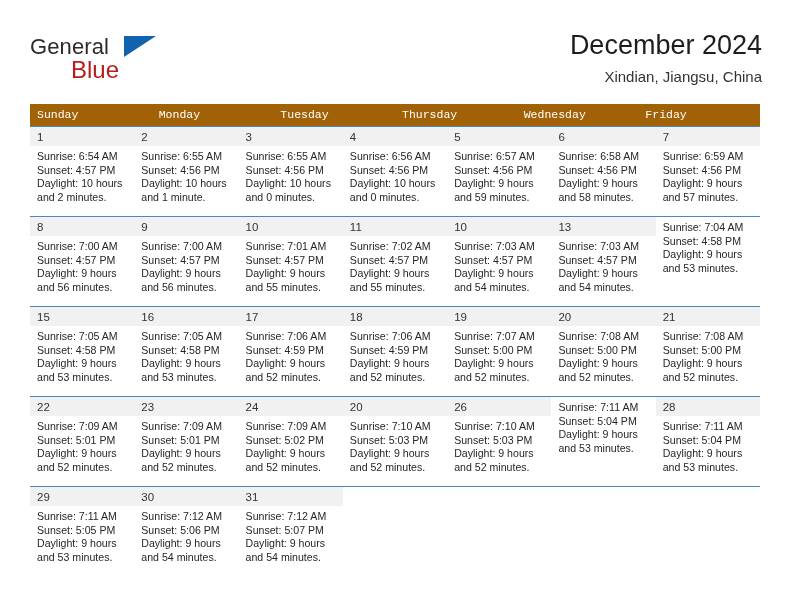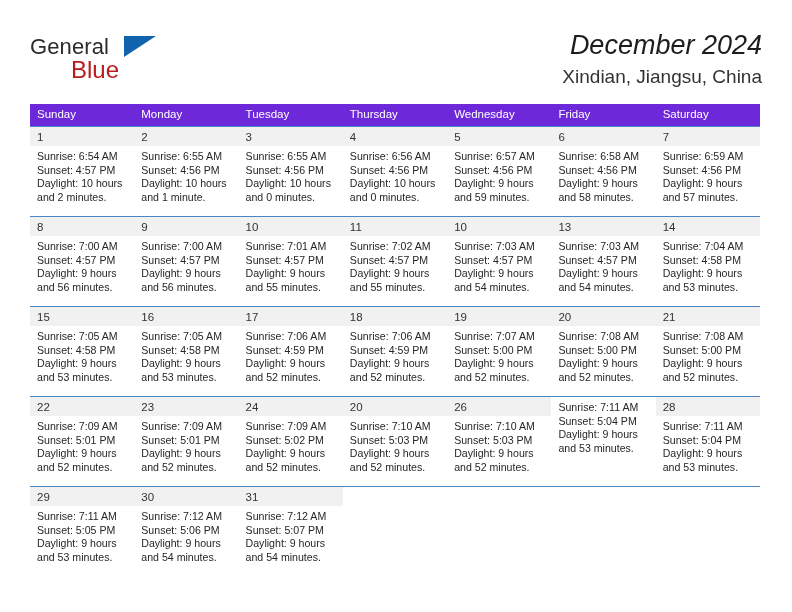--- a/index.html
+++ b/index.html
@@ -66,40 +66,40 @@
     position: absolute;
     right: 0;
     top: 0;
     text-align: right;
   }
   .cal-title {
     font-size: 27px;
     color: #1d1d1d;
     line-height: 34px;
     white-space: nowrap;
-    font-style: italic;
   }
   .cal-subtitle {
-    font-size: 19px;
+    font-size: 15px;
     color: #333333;
     line-height: 22px;
     margin-top: 4px;
     white-space: nowrap;
   }
 
   
   .calendar {
     position: absolute;
     left: 30px;
     top: 104px;
     width: 730px;
   }
   .weekdays {
     display: flex;
-    background: #6d28d9;
+    background: #a16207;
+    font-family: Liberation Mono, monospace;
   }
   .weekday {
     flex: 1 1 0;
     box-sizing: border-box;
     color: #ffffff;
     font-size: 11.5px;
     padding: 4px 0 5px 7px;
     line-height: 13px;
     white-space: nowrap;
   }
@@ -166,21 +166,20 @@
 
   <div class="calendar">
 
     <div class="weekdays">
       <div class="weekday">Sunday</div>
       <div class="weekday">Monday</div>
       <div class="weekday">Tuesday</div>
       <div class="weekday">Thursday</div>
       <div class="weekday">Wednesday</div>
       <div class="weekday">Friday</div>
-      <div class="weekday">Saturday</div>
     </div>
 
     <div class="week">
       <div class="day">
         <div class="day-num-band">1</div>
         <div class="day-info">
           <div>Sunrise: 6:54 AM</div>
           <div>Sunset: 4:57 PM</div>
           <div class="info-daylight">Daylight: 10 hours and 2 minutes.</div>
         </div>
@@ -278,21 +277,20 @@
       </div>
       <div class="day">
         <div class="day-num-band">13</div>
         <div class="day-info">
           <div>Sunrise: 7:03 AM</div>
           <div>Sunset: 4:57 PM</div>
           <div class="info-daylight">Daylight: 9 hours and 54 minutes.</div>
         </div>
       </div>
       <div class="day">
-        <div class="day-num-band">14</div>
         <div class="day-info">
           <div>Sunrise: 7:04 AM</div>
           <div>Sunset: 4:58 PM</div>
           <div class="info-daylight">Daylight: 9 hours and 53 minutes.</div>
         </div>
       </div>
     </div>
 
     <div class="week">
       <div class="day">

